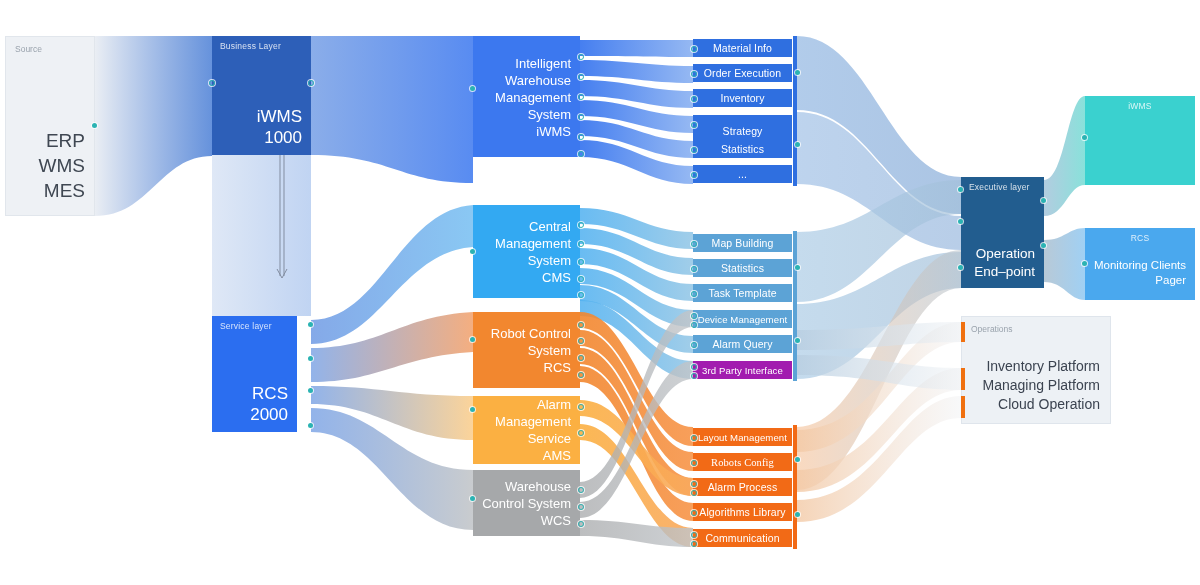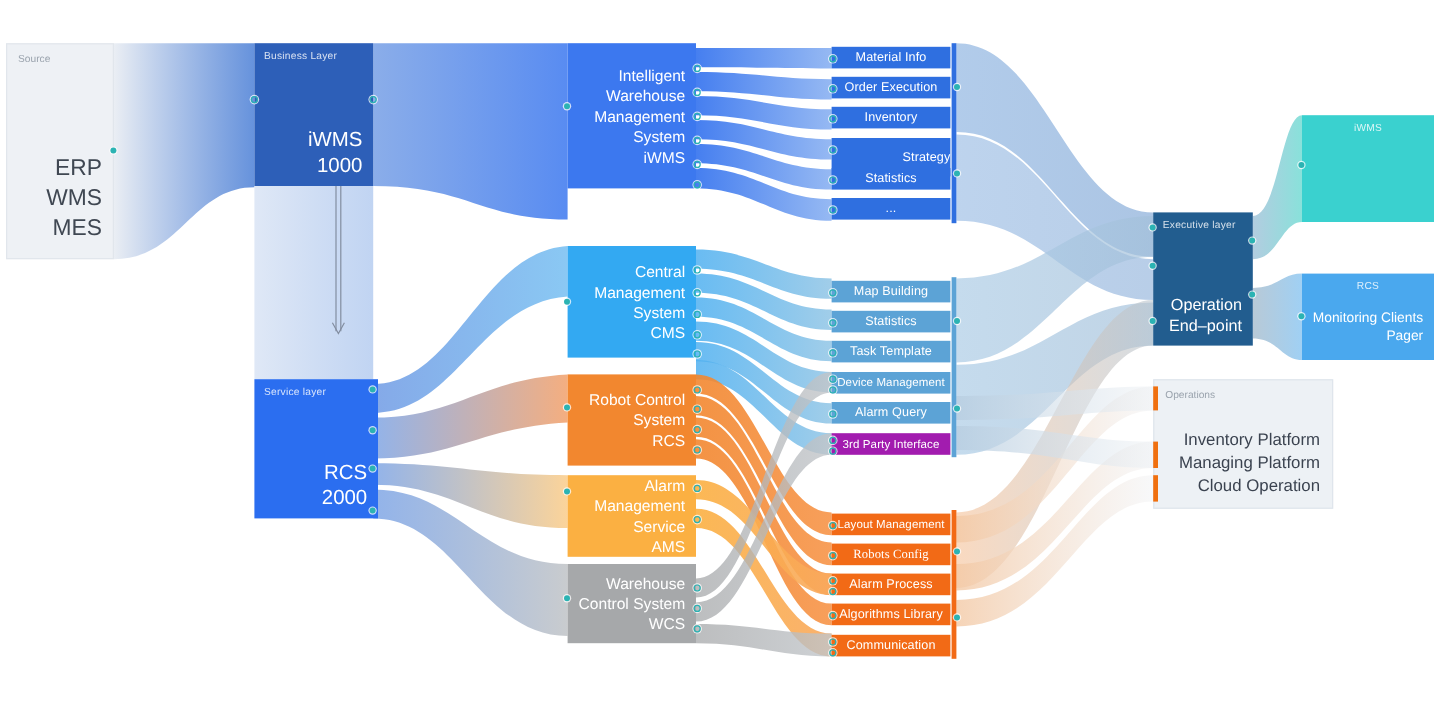--- a/index.html
+++ b/index.html
@@ -192,21 +192,21 @@
   <div class="node" style="left:212px;top:36px;width:99px;height:119px;background:#2d5fb8;">
     <div class="cap">Business Layer</div>
     <div class="big">
       <div>iWMS</div>
       <div>1000</div>
     </div>
   </div>
   <div class="dot hollow" style="left:209px;top:80px;"></div>
   <div class="dot hollow" style="left:308px;top:80px;"></div>
 
-  <div class="node" style="left:212px;top:316px;width:103px;height:116px;background:#2b6ef0;">
+  <div class="node" style="left:212px;top:316px;width:85px;height:116px;background:#2b6ef0;">
     <div class="cap">Service layer</div>
     <div class="big">
       <div>RCS</div>
       <div>2000</div>
     </div>
   </div>
   <div class="dot" style="left:308px;top:322px;"></div>
   <div class="dot" style="left:308px;top:356px;"></div>
   <div class="dot" style="left:308px;top:388px;"></div>
   <div class="dot" style="left:308px;top:423px;"></div>
@@ -282,21 +282,21 @@
 
   <div class="smallbox" style="left:693px;top:39px;width:99px;height:18px;background:#2f6fe0;">
       <span>Material Info</span>
     </div>
   <div class="smallbox" style="left:693px;top:64px;width:99px;height:18px;background:#2f6fe0;">
       <span>Order Execution</span>
     </div>
   <div class="smallbox" style="left:693px;top:89px;width:99px;height:18px;background:#2f6fe0;">
       <span>Inventory</span>
     </div>
-  <div class="smallbox" style="left:693px;top:115px;width:99px;height:32px;background:#2f6fe0;justify-content:flex-end;">
+  <div class="smallbox" style="left:693px;top:115px;width:99px;height:32px;background:#2f6fe0;">
       <span>Strategy</span>
     </div>
   <div class="smallbox" style="left:693px;top:140px;width:99px;height:18px;background:#2f6fe0;">
       <span>Statistics</span>
     </div>
   <div class="smallbox" style="left:693px;top:165px;width:99px;height:18px;background:#2f6fe0;">
       <span>...</span>
     </div>
   <div class="dot hollow" style="left:691px;top:46px;"></div>
   <div class="dot hollow" style="left:691px;top:71px;"></div>

